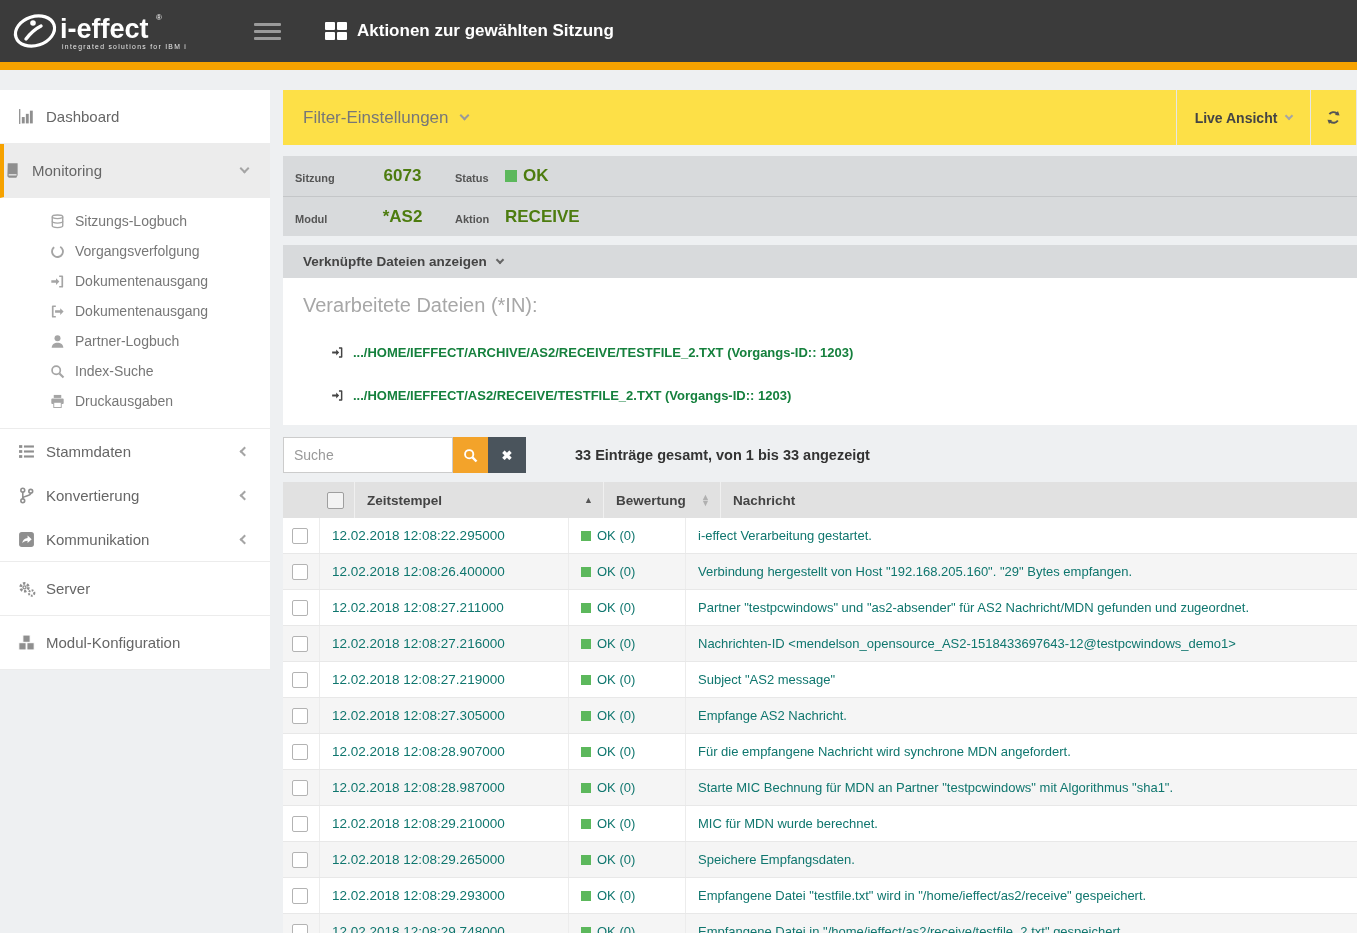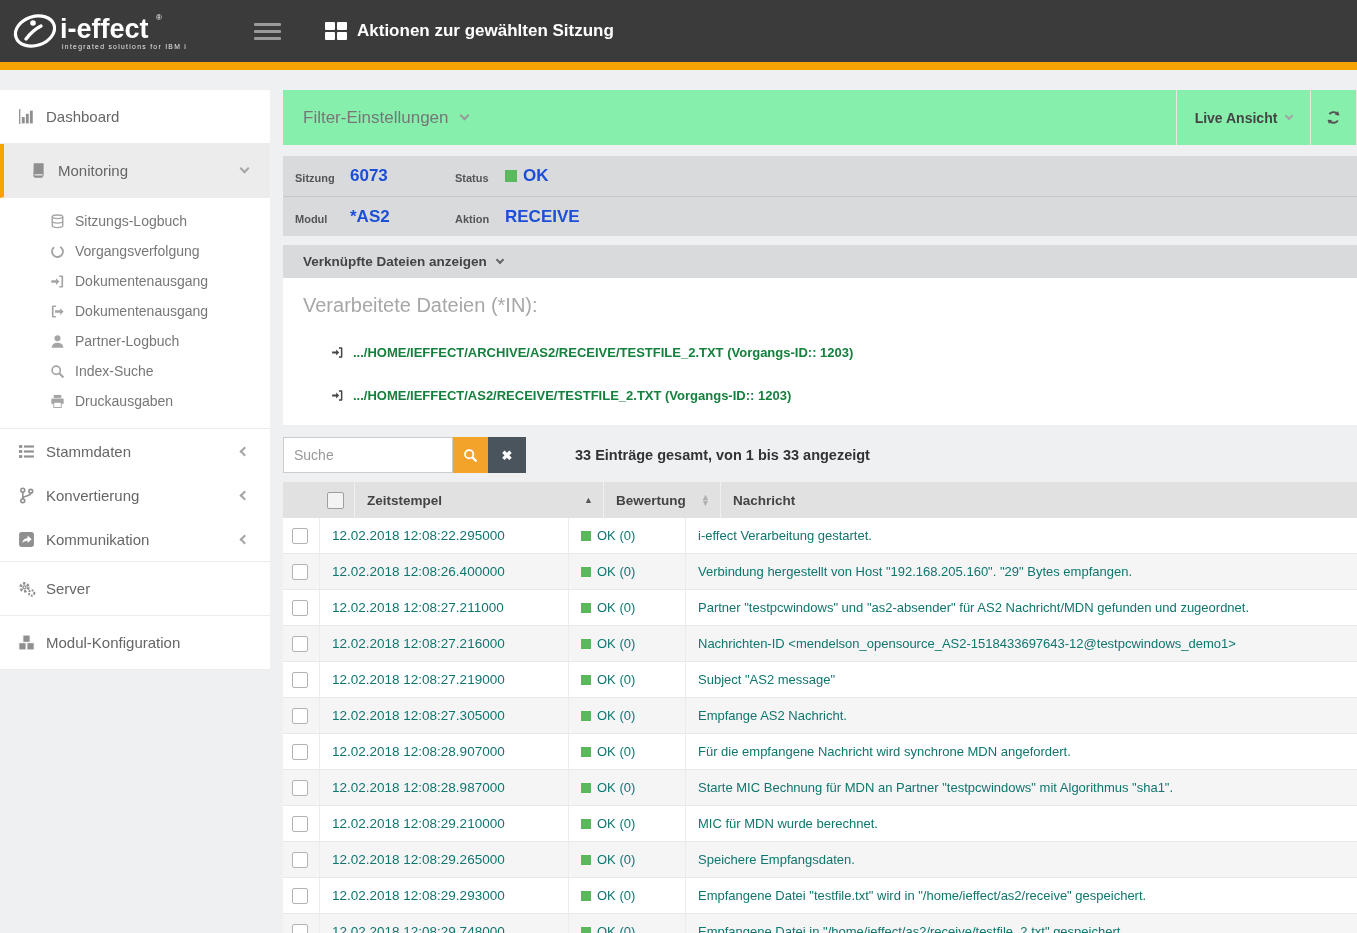--- a/index.html
+++ b/index.html
@@ -19,50 +19,50 @@
   .orange-bar { height:8px; background:#f6a200; }
 
   
   .layout { display:flex; align-items:flex-start; padding-top:20px; }
 
   
   .sidebar { width:270px; background:#fff; flex:none; }
   .side-item { height:54px; display:flex; align-items:center; padding-left:18px; border-bottom:1px solid #ececec;
                color:#666; font-size:15px; cursor:pointer; }
   .side-item .icn { width:28px; flex:none; display:flex; align-items:center; }
-  .side-item.active { background:#ececec; border-left:4px solid #f6a200; padding-left:26px; }
+  .side-item.active { background:#ececec; border-left:4px solid #f6a200; padding-left:0; }
   .side-group { border-bottom:1px solid #ececec; }
   .side-group .side-item { border-bottom:none; height:44px; }
   .submenu { padding:8px 4px 12px; border-bottom:1px solid #ececec; }
   .sub-item { height:30px; display:flex; align-items:center; padding-left:46px; color:#777; font-size:14px; cursor:pointer; }
   .sub-item .icn { width:25px; flex:none; display:flex; align-items:center; }
   .chev { display:inline-block; width:7px; height:7px; border-right:2px solid #a5a5a5; border-bottom:2px solid #a5a5a5; }
   .chev.down { transform:rotate(45deg); margin-top:-4px; }
   .chev.left { transform:rotate(135deg); }
   .side-item .chev { margin-left:auto; margin-right:22px; }
 
   
   .main { flex:1; margin-left:13px; min-width:0; }
 
-  .filter-bar { height:55px; background:#86efac; display:flex; align-items:stretch; }
+  .filter-bar { height:55px; background:#fde047; display:flex; align-items:stretch; }
   .filter-title { flex:1; display:flex; align-items:center; padding-left:20px; color:#777; font-size:17px; cursor:pointer; }
   .filter-title .chev { margin-left:12px; border-color:#999; }
   .live-btn { width:134px; border-left:1px solid #e6e6e6; display:flex; align-items:center; justify-content:center;
               font-size:14px; font-weight:bold; color:#444; cursor:pointer; }
   .live-btn .chev { margin-left:9px; width:6px; height:6px; }
   .refresh-btn { width:47px; border-left:1px solid #e6e6e6; border-right:1px solid #e6e6e6;
                  display:flex; align-items:center; justify-content:center; cursor:pointer; }
 
   .session-panel { margin-top:11px; background:#d8dadc; }
   .session-row { height:40px; display:flex; align-items:center; padding-left:12px; }
   .session-row + .session-row { border-top:1px solid #c4c6c8; }
   .s-label { font-size:11px; font-weight:bold; color:#555; padding-top:4px; }
   .s-label.w1 { width:55px; }
   .s-label.w2 { width:50px; }
-  .s-value { font-size:17px; font-weight:bold; color:#1d4ed8; }
+  .s-value { font-size:17px; font-weight:bold; color:#4d7c0f;text-align:center; }
   .s-value.w1 { width:105px; }
   .status-val { display:flex; align-items:center; }
   .green-sq { width:12px; height:12px; background:#5cb85c; display:inline-block; margin-right:6px; flex:none; }
 
   .linked-bar { margin-top:9px; height:33px; background:#d8dadc; display:flex; align-items:center; padding-left:20px;
                 font-size:13.5px; font-weight:bold; color:#444; cursor:pointer; }
   .linked-bar .chev { margin-left:10px; width:6px; height:6px; border-color:#666; }
   .linked-panel { background:#fff; padding:16px 20px 22px; }
   .linked-title { font-size:20px; color:#a7a7a7; font-weight:normal; }
   .file-link { margin-top:28px; margin-left:28px; display:flex; align-items:center; font-size:13px; font-weight:bold;

